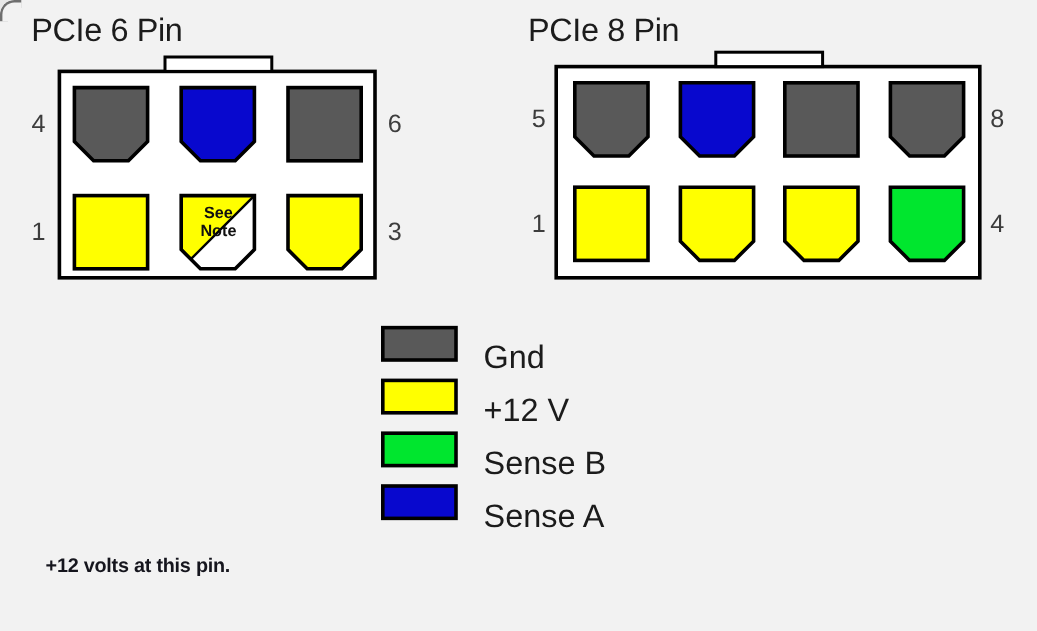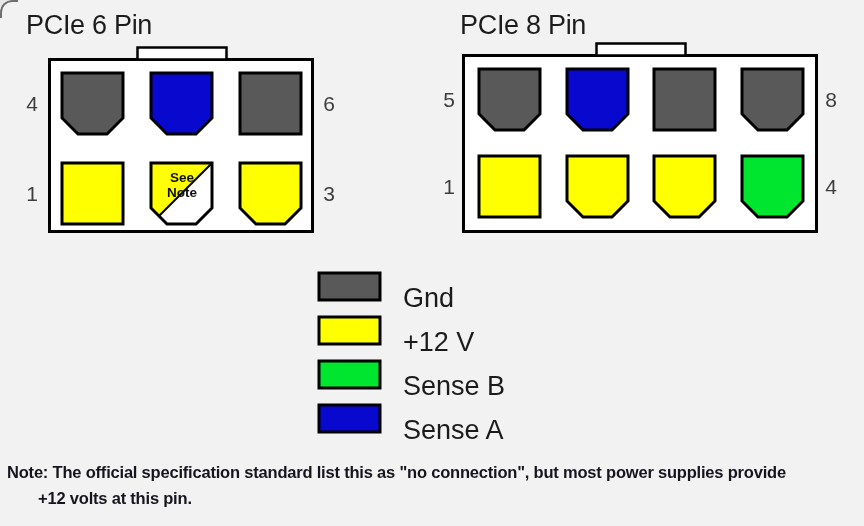--- a/index.html
+++ b/index.html
@@ -24,21 +24,21 @@
   }
 
   .conn-title {
     position: absolute;
     font-size: 27px;
     color: #1c1c1c;
     letter-spacing: -0.3px;
     white-space: nowrap;
   }
   #title-6pin { left: 26px; top: 10px; }
-  #title-8pin { left: 460px; top: 10px; }
+  #title-8pin { left: 440px; top: 10px; }
 
   .conn-svg { position: absolute; }
   #svg-6pin { left: 46px; top: 42px; }
   #svg-8pin { left: 460px; top: 40px; }
 
   .pinnum {
     position: absolute;
     width: 20px;
     text-align: center;
     font-size: 21px;
@@ -176,17 +176,16 @@
     </div>
     <div class="legend-row">
       <svg class="legend-swatch" width="65" height="31">
         <rect x="2" y="2" width="61" height="27" stroke="#000" stroke-width="3" fill="#0808ce"></rect>
       </svg>
       <span class="legend-label">Sense A</span>
     </div>
   </div>
 
   <div class="note">
-    <div class="note-line1">Note: The official specification standard list this as "no connection", but most power supplies provide</div>
     <div class="note-line2">+12 volts at this pin.</div>
   </div>
 
 </div>
 
 </body></html>

